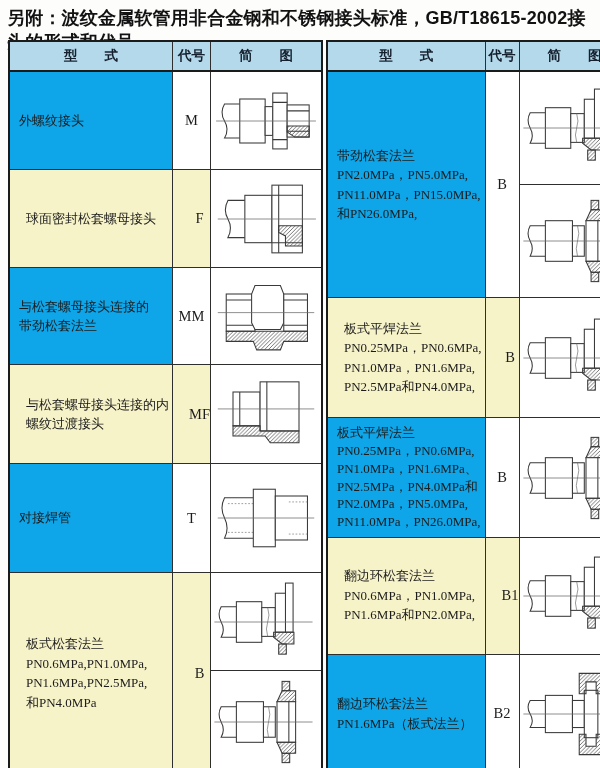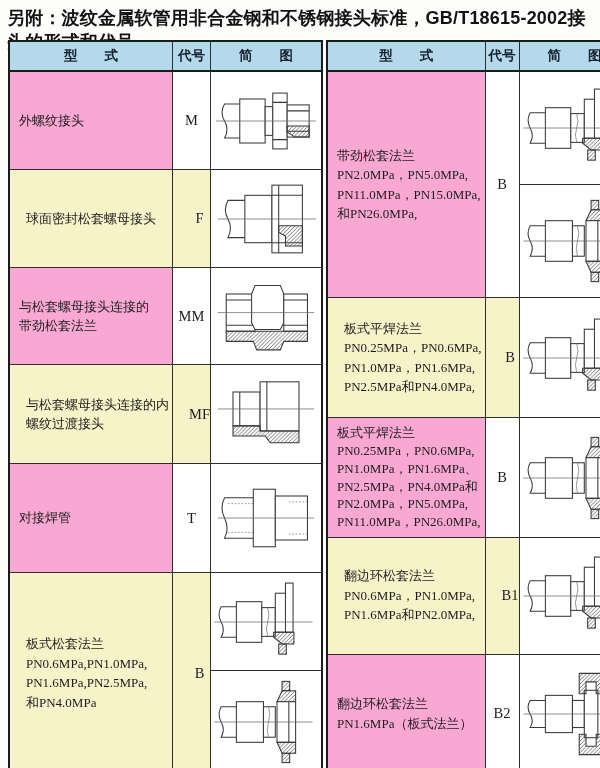--- a/index.html
+++ b/index.html
@@ -13,21 +13,21 @@
     font-size:18px;letter-spacing:.2px;color:#121212;
   }
   .tables{position:absolute;left:8px;top:40px;display:flex;gap:3px;}
   table{border-collapse:collapse;table-layout:fixed;border:2px solid #1b1b1b;background:#fff;}
   th,td{border:1px solid #2e2e2e;padding:0;overflow:hidden;}
   th{
     height:28px;background:#b4d9ea;
     font-family:"Liberation Sans", sans-serif;font-weight:bold;
     font-size:13.5px;color:#15202e;border-bottom:2px solid #1b1b1b;
   }
-  .type-cell{vertical-align:middle;padding:2px 3px 2px 9px;background:#f9a8d4;}
+  .type-cell{vertical-align:middle;padding:2px 3px 2px 9px;background:#0ea5e9;}
   .type-cell .tline{font-size:13px;line-height:1.5;white-space:nowrap;}
   .tight .tline{line-height:1.38;}
   .code-cell{vertical-align:middle;text-align:center;font-size:14.5px;background:#fff;}
   .diagram-cell{vertical-align:middle;text-align:center;background:#fff;}
   .hl{background:#f7f3c9 !important;padding-left:16px;}
   .diagram-cell svg{display:inline-block;vertical-align:middle;}
   .diagram-cell use{stroke:#3a3a3a;stroke-width:1.25;fill:none;}
   #defs-holder{position:absolute;width:0;height:0;overflow:hidden;}
 </style>
 </head>

